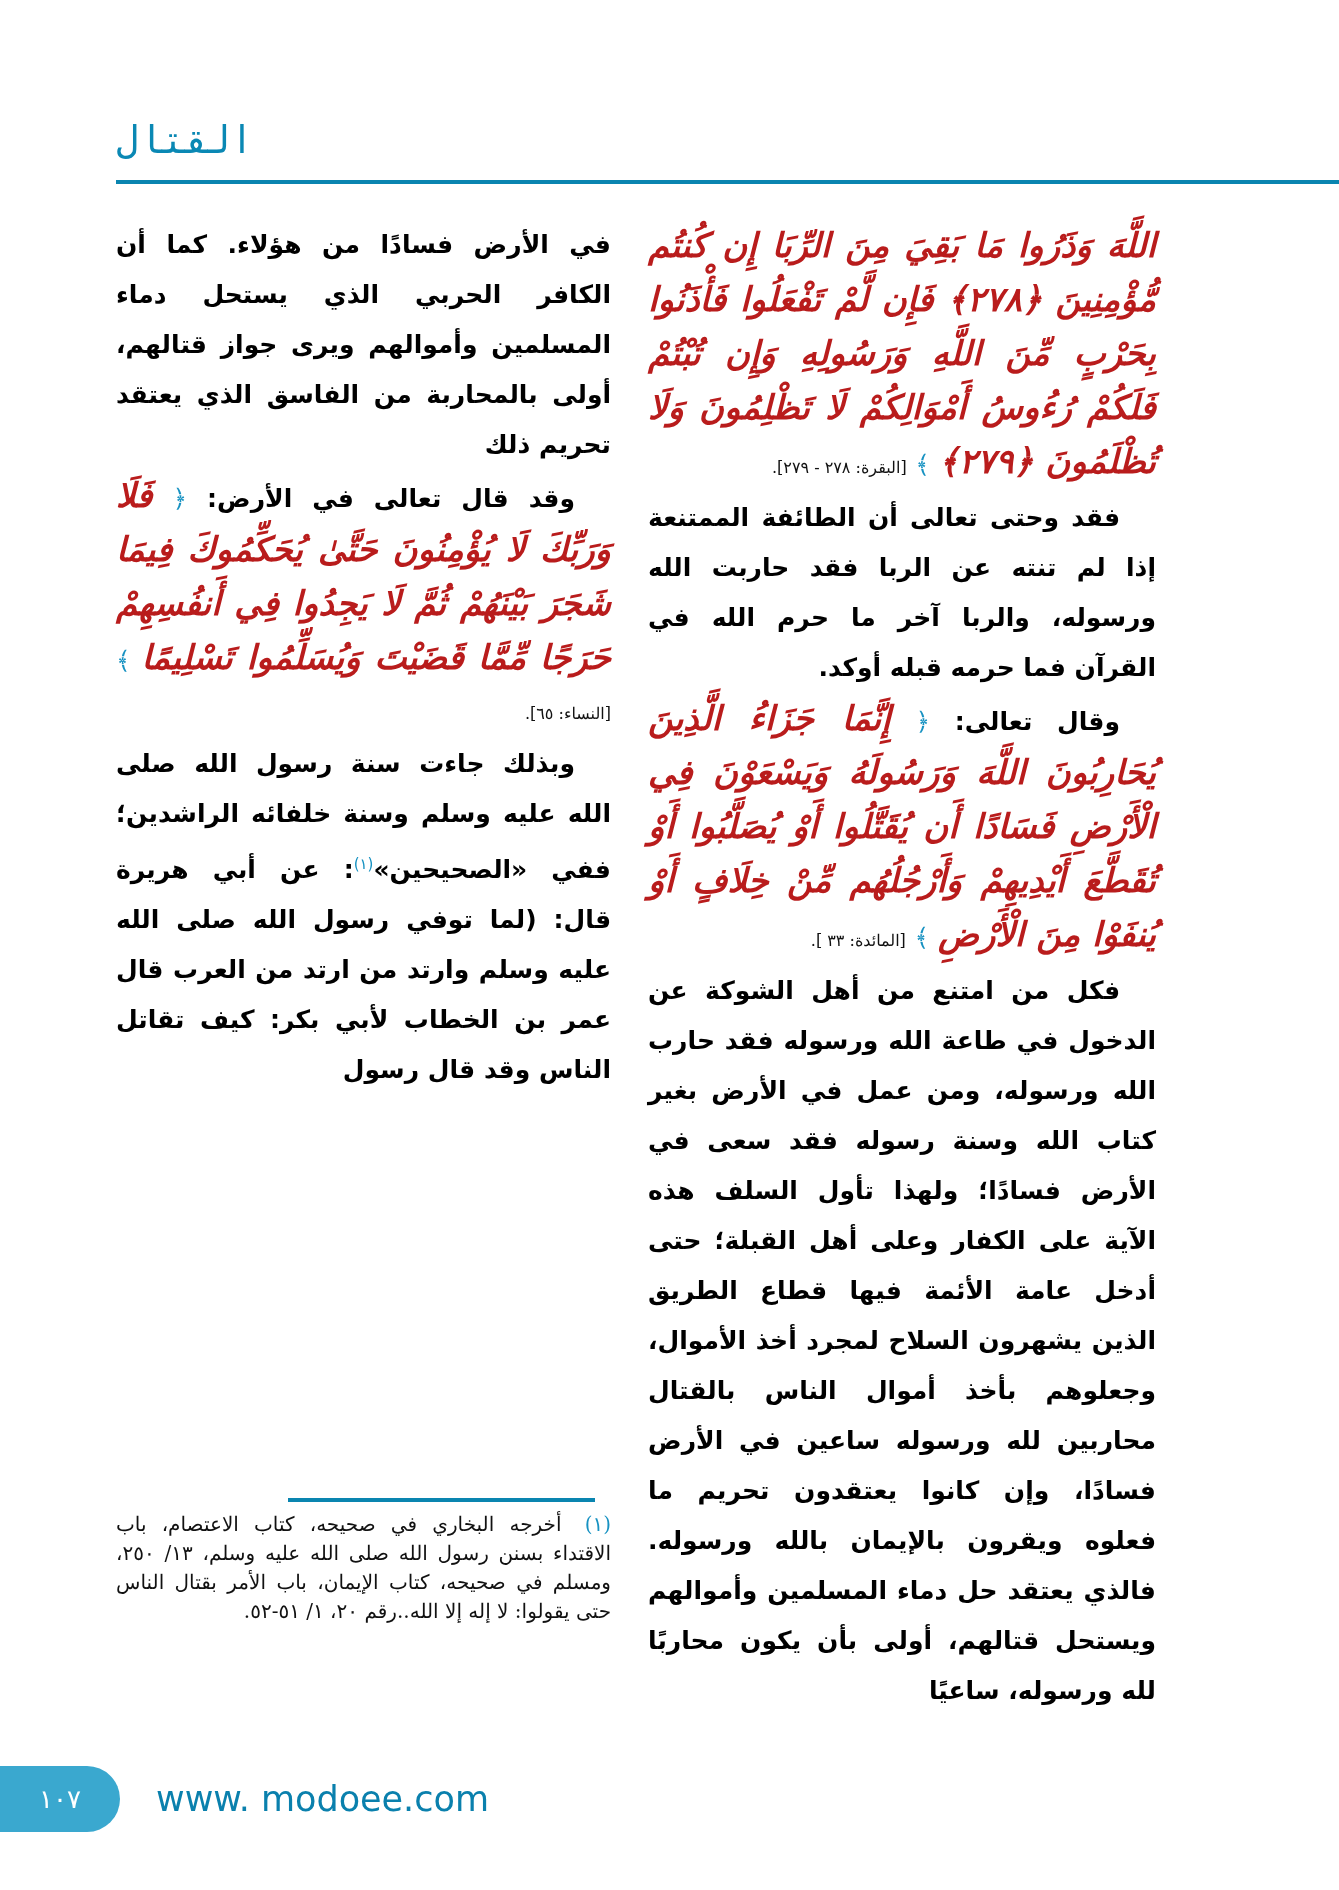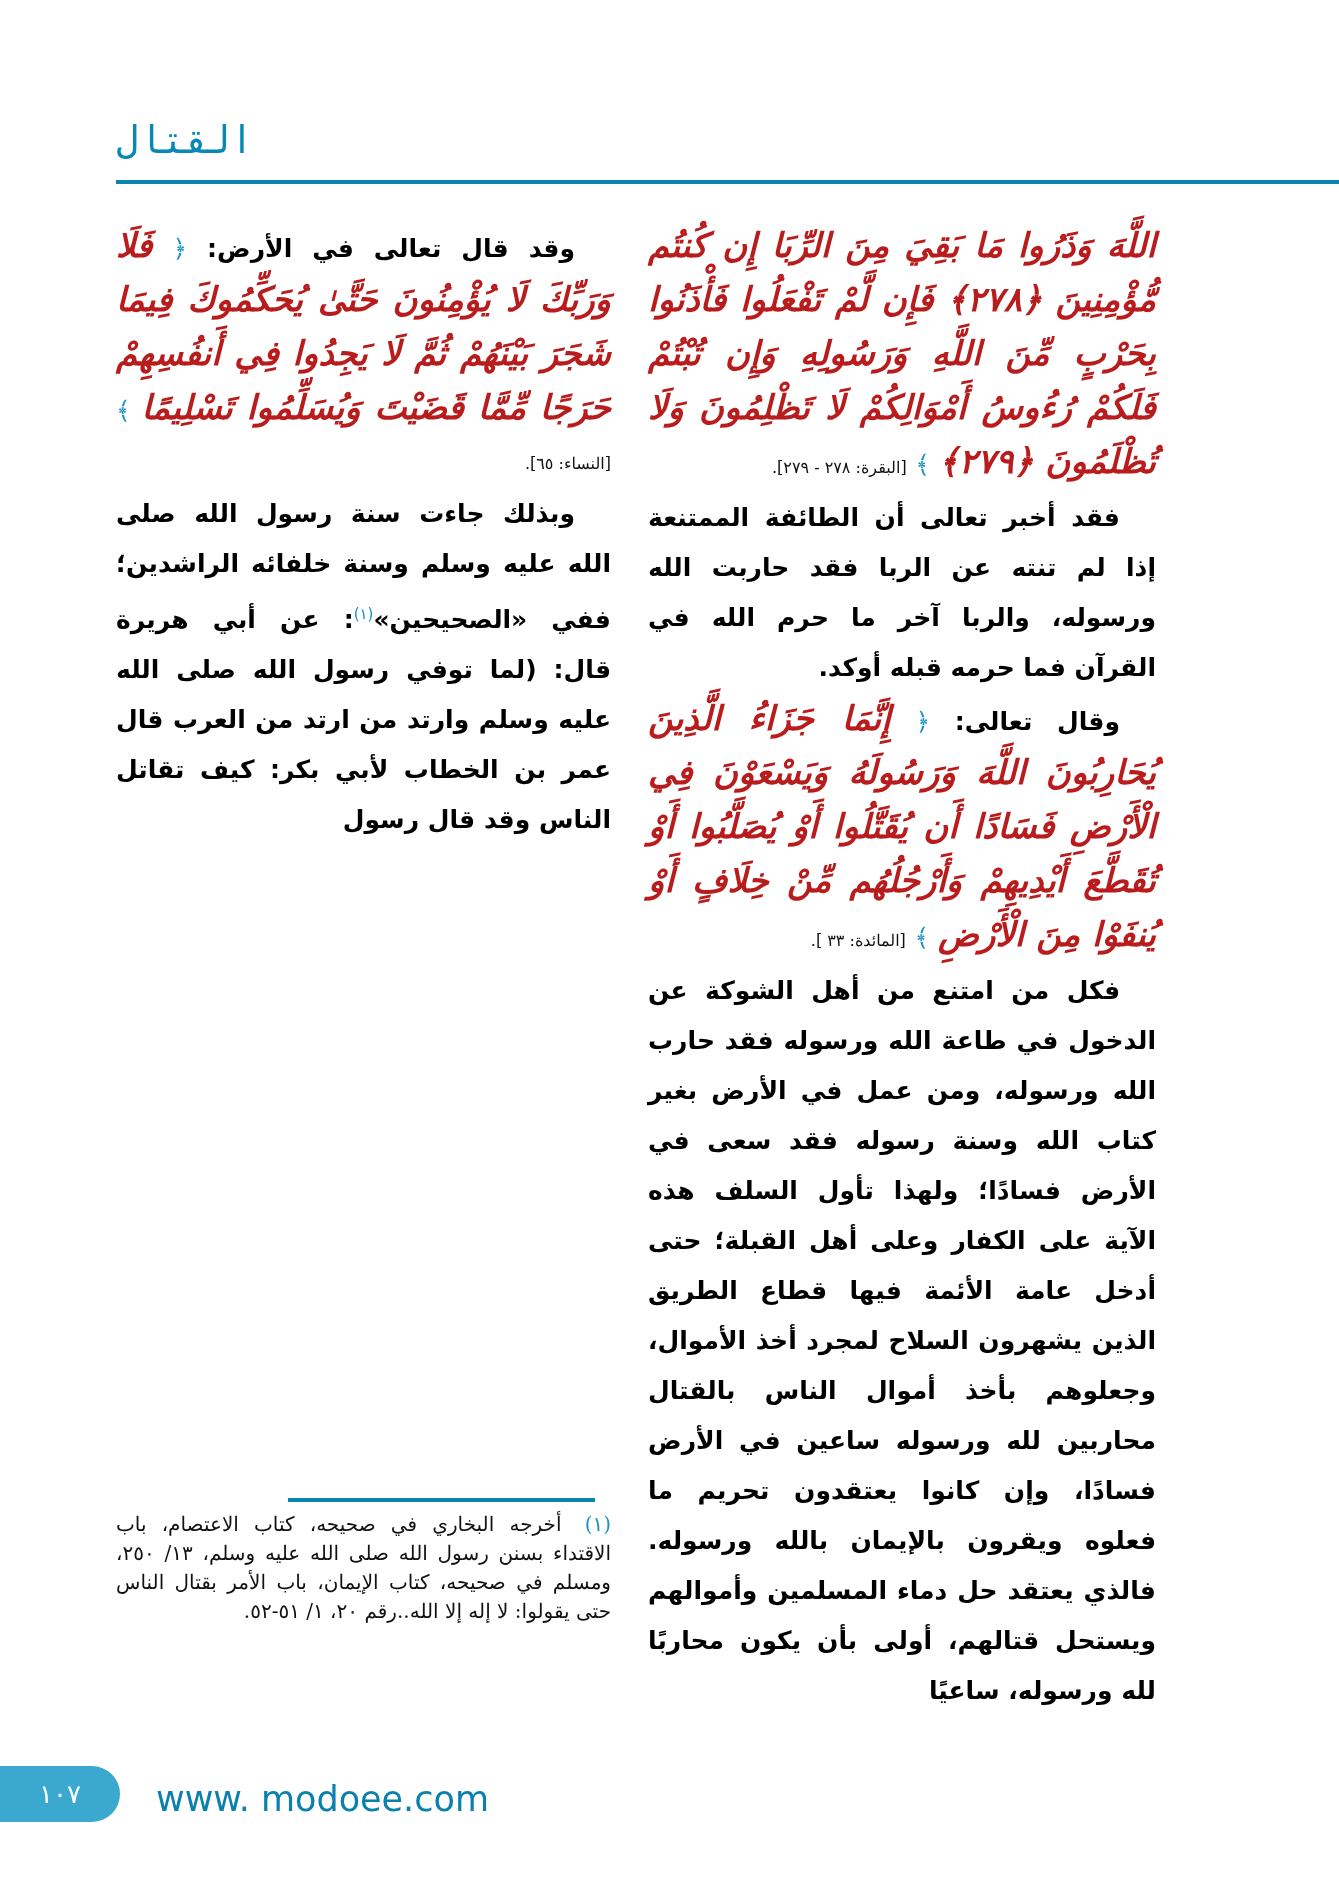--- a/index.html
+++ b/index.html
@@ -39,21 +39,21 @@
     position: absolute; left: 288px; top: 1498px; width: 307px; height: 4px;
     background: #0a85b0;
   }
   .footnote {
     position: absolute; left: 116px; top: 1510px; width: 495px;
     direction: rtl; text-align: justify; text-align-last: right;
     font-family: "DejaVu Serif", serif; font-size: 20px; line-height: 29px; color: #111;
   }
   .fn-num { color: #1792c2; margin-left: 8px; }
   .page-tab {
-    position: absolute; left: 0; top: 1766px; width: 120px; height: 56px;
+    position: absolute; left: 0; top: 1766px; width: 120px; height: 66px;
     background: #3aa8cf; border-radius: 0 33px 33px 0;
     color: #fff; font-size: 26px; display: flex; align-items: center; justify-content: center;
     font-family: "DejaVu Sans", sans-serif;
   }
   .site {
     position: absolute; left: 156px; top: 1779px;
     font-family: "DejaVu Sans", sans-serif; font-size: 35px; color: #0a80ad;
   }
 </style>
 </head>
@@ -61,32 +61,33 @@
 
 <div class="running-title">القتال</div>
 <div class="header-rule"></div>
 
 <div class="col col-right">
   <p class="p">
     <span class="ayah">اللَّهَ وَذَرُوا مَا بَقِيَ مِنَ الرِّبَا إِن كُنتُم مُّؤْمِنِينَ ﴿٢٧٨﴾ فَإِن لَّمْ تَفْعَلُوا فَأْذَنُوا بِحَرْبٍ مِّنَ اللَّهِ وَرَسُولِهِ وَإِن تُبْتُمْ فَلَكُمْ رُءُوسُ أَمْوَالِكُمْ لَا تَظْلِمُونَ وَلَا تُظْلَمُونَ ﴿٢٧٩﴾</span>
     <span class="orn">﴾</span>
     <span class="ref">[البقرة: ٢٧٨ - ٢٧٩].</span>
   </p>
-  <p class="p indent">فقد أخبر تعالى أن الطائفة الممتنعة إذا لم تنته عن الربا فقد حاربت الله ورسوله، والربا آخر ما حرم الله في القرآن فما حرمه قبله أوكد.</p>
+  <p class="p indent">فقد وحتى تعالى أن الطائفة الممتنعة إذا لم تنته عن الربا فقد حاربت الله ورسوله، والربا آخر ما حرم الله في القرآن فما حرمه قبله أوكد.</p>
   <p class="p indent">
     <span>وقال تعالى:</span>
     <span class="orn">﴿</span>
     <span class="ayah">إِنَّمَا جَزَاءُ الَّذِينَ يُحَارِبُونَ اللَّهَ وَرَسُولَهُ وَيَسْعَوْنَ فِي الْأَرْضِ فَسَادًا أَن يُقَتَّلُوا أَوْ يُصَلَّبُوا أَوْ تُقَطَّعَ أَيْدِيهِمْ وَأَرْجُلُهُم مِّنْ خِلَافٍ أَوْ يُنفَوْا مِنَ الْأَرْضِ</span>
     <span class="orn">﴾</span>
     <span class="ref">[المائدة: ٣٣ ].</span>
   </p>
   <p class="p indent">فكل من امتنع من أهل الشوكة عن الدخول في طاعة الله ورسوله فقد حارب الله ورسوله، ومن عمل في الأرض بغير كتاب الله وسنة رسوله فقد سعى في الأرض فسادًا؛ ولهذا تأول السلف هذه الآية على الكفار وعلى أهل القبلة؛ حتى أدخل عامة الأئمة فيها قطاع الطريق الذين يشهرون السلاح لمجرد أخذ الأموال، وجعلوهم بأخذ أموال الناس بالقتال محاربين لله ورسوله ساعين في الأرض فسادًا، وإن كانوا يعتقدون تحريم ما فعلوه ويقرون بالإيمان بالله ورسوله. فالذي يعتقد حل دماء المسلمين وأموالهم ويستحل قتالهم، أولى بأن يكون محاربًا لله ورسوله، ساعيًا</p>
 </div>
 
 <div class="col col-left">
+  <p class="p">في الأرض فسادًا من هؤلاء. كما أن الكافر الحربي الذي يستحل دماء المسلمين وأموالهم ويرى جواز قتالهم، أولى بالمحاربة من الفاسق الذي يعتقد تحريم ذلك</p>
   <p class="p indent">
     <span>وقد قال تعالى في الأرض:</span>
     <span class="orn">﴿</span>
     <span class="ayah">فَلَا وَرَبِّكَ لَا يُؤْمِنُونَ حَتَّىٰ يُحَكِّمُوكَ فِيمَا شَجَرَ بَيْنَهُمْ ثُمَّ لَا يَجِدُوا فِي أَنفُسِهِمْ حَرَجًا مِّمَّا قَضَيْتَ وَيُسَلِّمُوا تَسْلِيمًا</span>
     <span class="orn">﴾</span>
     <span class="ref">[النساء: ٦٥].</span>
   </p>
   <p class="p indent">
     <span>وبذلك جاءت سنة رسول الله صلى الله عليه وسلم وسنة خلفائه الراشدين؛ ففي «الصحيحين»</span><span class="sup">(١)</span><span>: عن أبي هريرة قال: (لما توفي رسول الله صلى الله عليه وسلم وارتد من ارتد من العرب قال عمر بن الخطاب لأبي بكر: كيف تقاتل الناس وقد قال رسول</span>
   </p>

